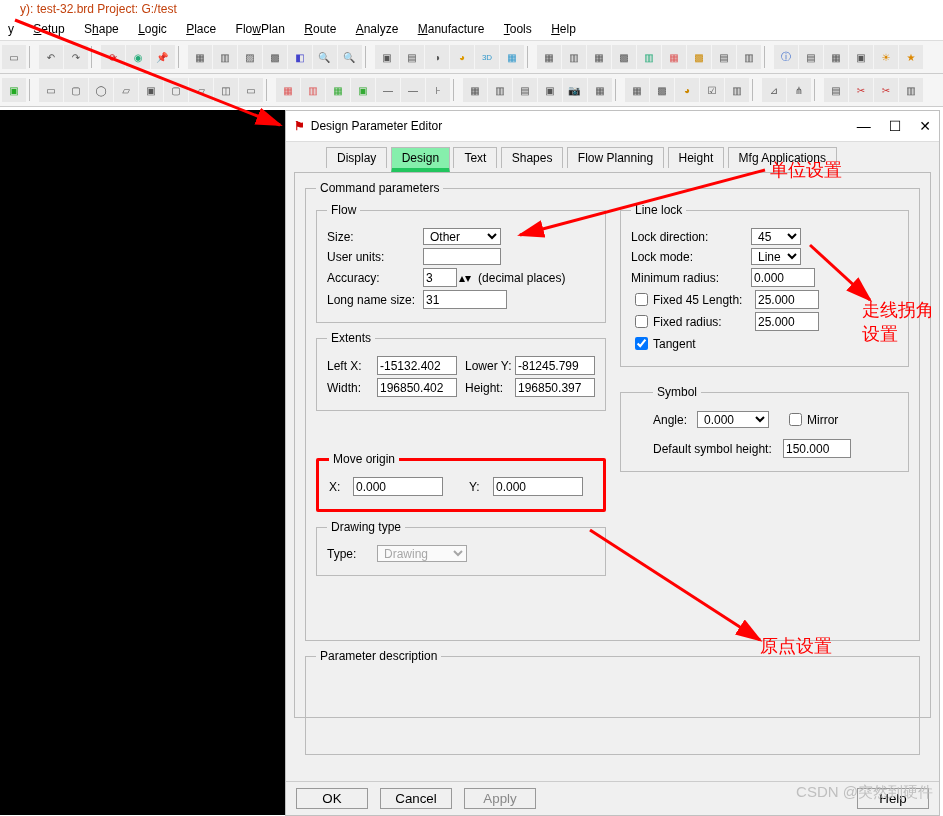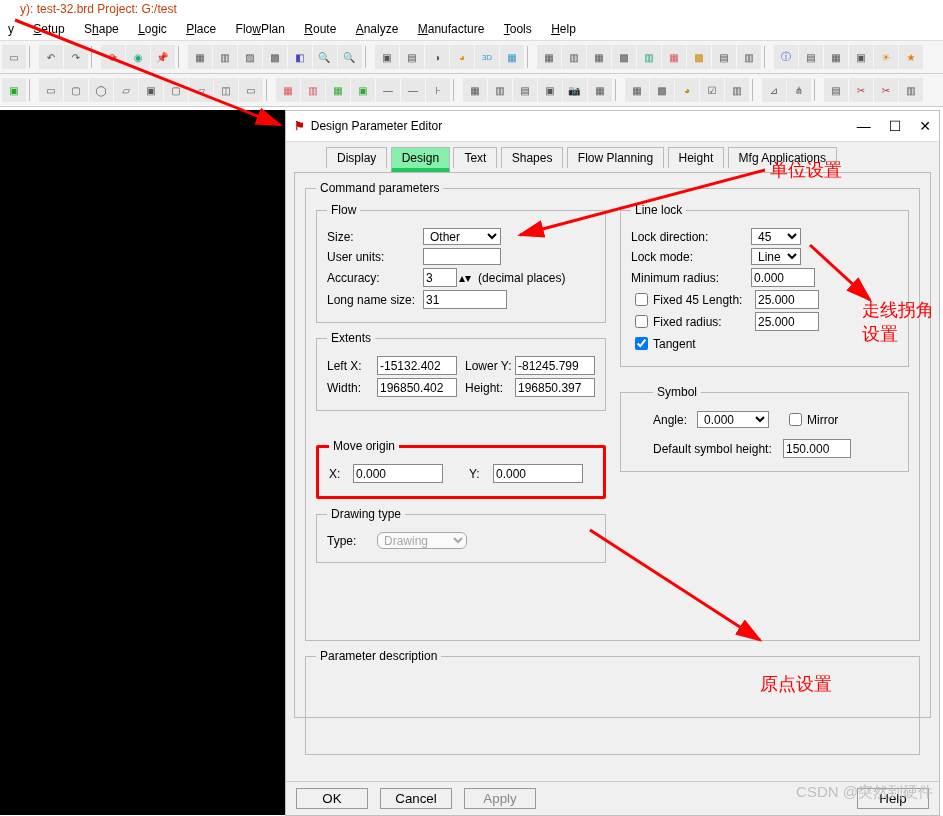--- a/index.html
+++ b/index.html
@@ -335,35 +335,35 @@
               <input class="text" style="width: 74px;" value="-81245.799">
             </div>
             <div class="row">
               <span class="lbl-s">Width:</span>
               <input class="text" style="width: 74px;" value="196850.402">
               <span class="lbl-s" style="margin-left:8px;">Height:</span>
               <input class="text" style="width: 74px;" value="196850.397">
             </div>
           </fieldset>
 
-          <fieldset class="redbox" style="margin-top:28px;">
+          <fieldset class="redbox" style="margin-top:41px;">
             <legend>Move origin</legend>
             <div class="row">
               <span style="width:24px;">X:</span>
               <input class="text" style="width: 84px;" value="0.000">
               <span style="width:24px;margin-left:26px;">Y:</span>
               <input class="text" style="width: 84px;" value="0.000">
             </div>
           </fieldset>
 
           <fieldset>
             <legend>Drawing type</legend>
             <div class="row">
               <span class="lbl-s">Type:</span>
-              <select class="sel" style="width:90px;color:#888;border-radius:6px;" disabled="">
+              <select class="sel" style="width:90px;color:#888;" disabled="">
                 <option>Drawing</option>
               </select>
             </div>
           </fieldset>
         </div>
 
         <div class="col">
 
           <fieldset>
             <legend>Line lock</legend>
@@ -437,15 +437,15 @@
 
   <line x1="765" y1="170" x2="520" y2="235" stroke="#f00" stroke-width="3" marker-end="url(#ah)"></line>
 
   <line x1="810" y1="245" x2="870" y2="300" stroke="#f00" stroke-width="3" marker-end="url(#ah)"></line>
 
   <line x1="590" y1="530" x2="760" y2="640" stroke="#f00" stroke-width="3" marker-end="url(#ah)"></line>
 </svg>
 
 <div class="anno" style="left:770px;top:158px;">单位设置</div>
 <div class="anno" style="left:862px;top:298px;width:80px;">走线拐角设置</div>
-<div class="anno" style="left:760px;top:672px;">原点设置</div>
+<div class="anno" style="left:760px;top:634px;">原点设置</div>
 
 <div class="watermark">CSDN @突然到硬件</div>
 
 </body></html>

